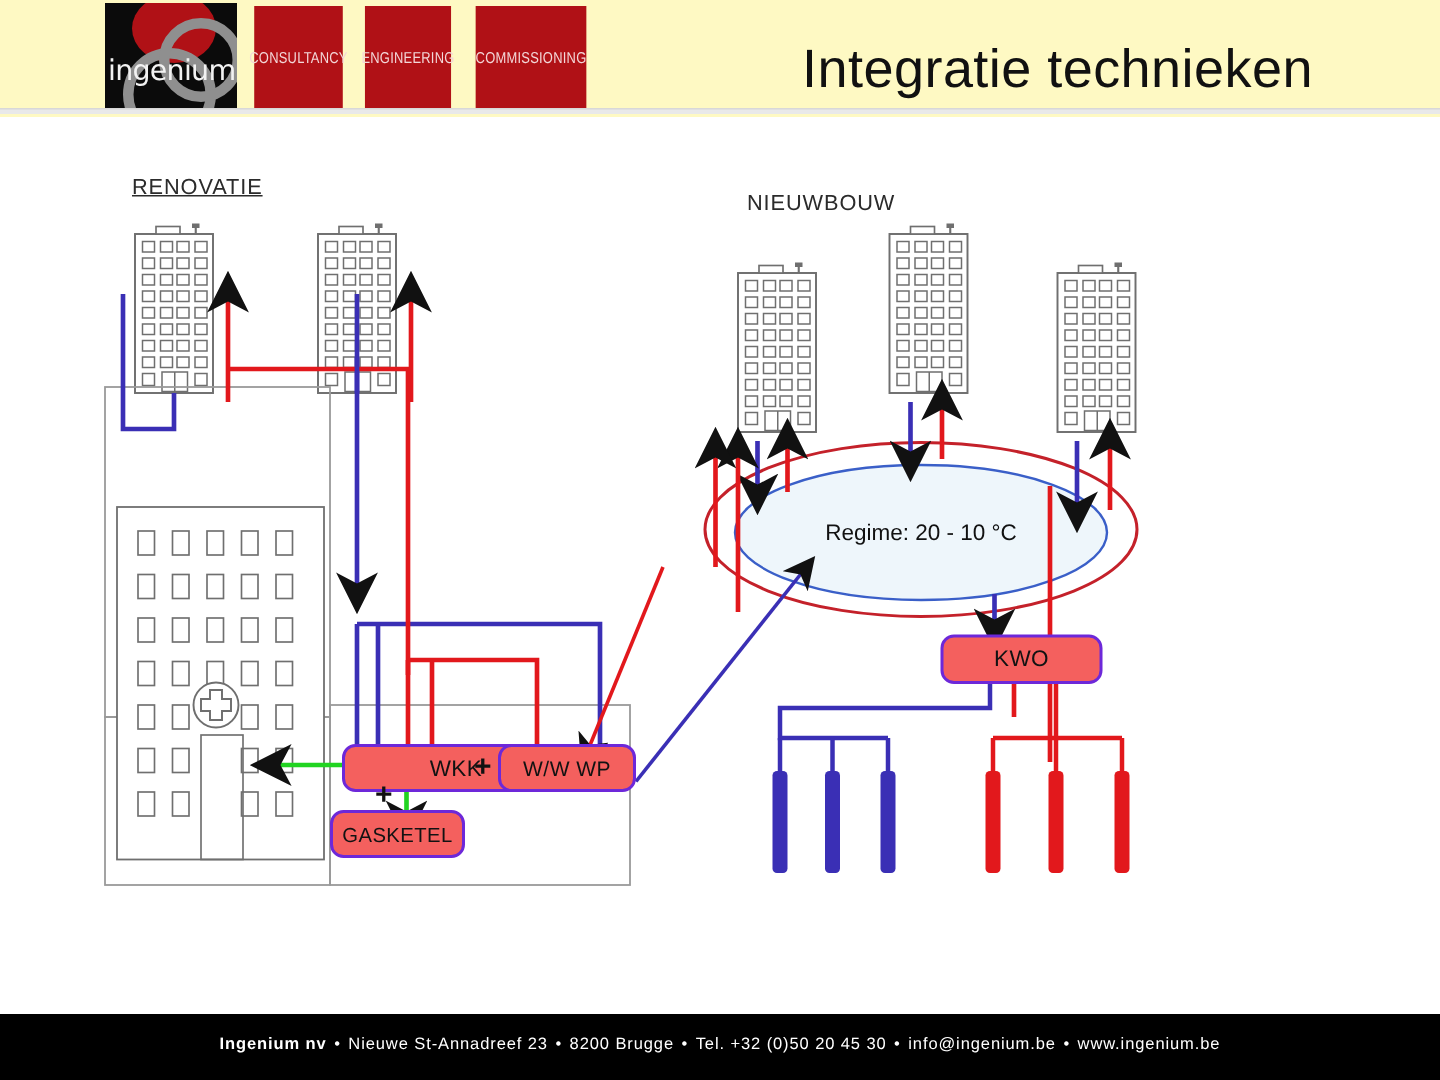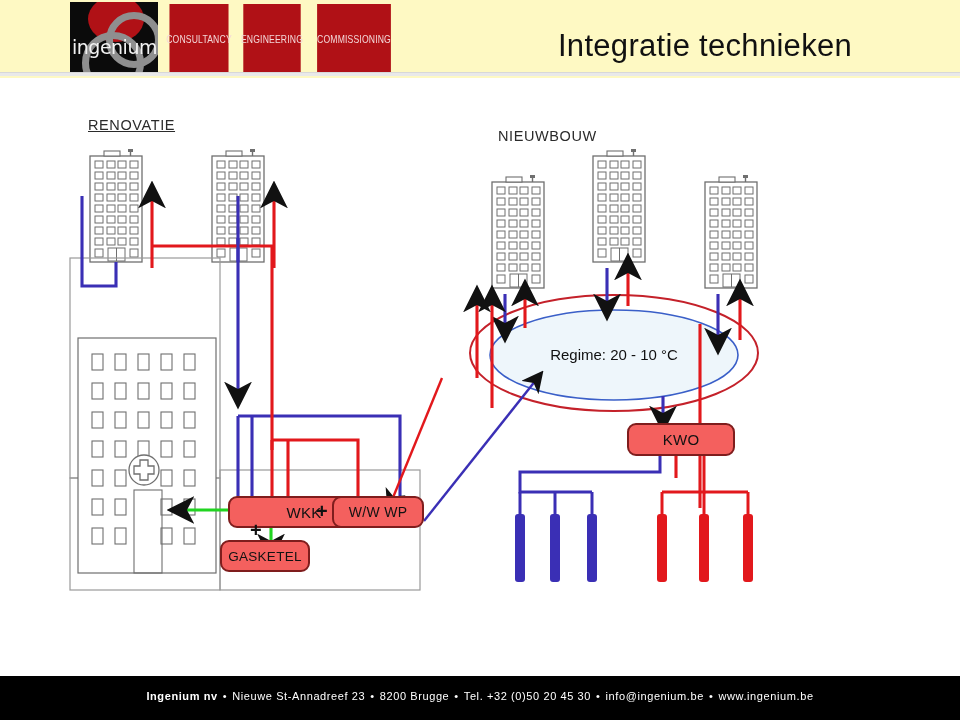--- a/index.html
+++ b/index.html
@@ -50,36 +50,36 @@
     display:flex;align-items:center;justify-content:center;
     font-family:"Liberation Sans Narrow","Liberation Sans",sans-serif;
     transform:scaleX(0.82);transform-origin:center;
   }
   #svc1{left:93px;width:72px;}
   #svc2{left:167px;width:70px;}
   #svc3{left:239px;width:90px;}
   #title{
     position:absolute;left:470px;top:22px;width:470px;height:48px;
     display:flex;align-items:center;justify-content:center;
-    font-size:31px;color:#111;letter-spacing:0.3px;
+    font-size:36px;color:#111;letter-spacing:0.3px;
   }
   
   #canvas{position:absolute;left:0;top:78px;width:960px;height:560px;}
   #diagram{position:absolute;left:0;top:0;width:960px;height:560px;}
 
   .dlabel{
     position:absolute;font-size:14.5px;color:#2b2b2b;letter-spacing:0.6px;
     white-space:nowrap;
   }
   #lbl-renovatie{left:88px;top:39px;text-decoration:underline;}
   #lbl-nieuwbouw{left:498px;top:50px;}
 
   
   .pbox{
-    position:absolute;background:#f4605e;border:2px solid #7f1d1d;
+    position:absolute;background:#f4605e;border:2px solid #6d28d9;
     border-radius:9px;display:flex;align-items:center;justify-content:center;
     color:#121212;font-size:15px;letter-spacing:0.3px;
     box-shadow:0 0 0 0 rgba(0,0,0,0);
     z-index:6;
   }
   #box-wkk{left:228px;top:418px;width:86px;height:28px;padding-left:31px;}
   #box-gasketel{left:220px;top:462px;width:86px;height:28px;font-size:13.5px;}
   #box-wwwp{left:332px;top:418px;width:88px;height:28px;font-size:14px;}
   #box-kwo{left:627px;top:345px;width:104px;height:29px;}
 

